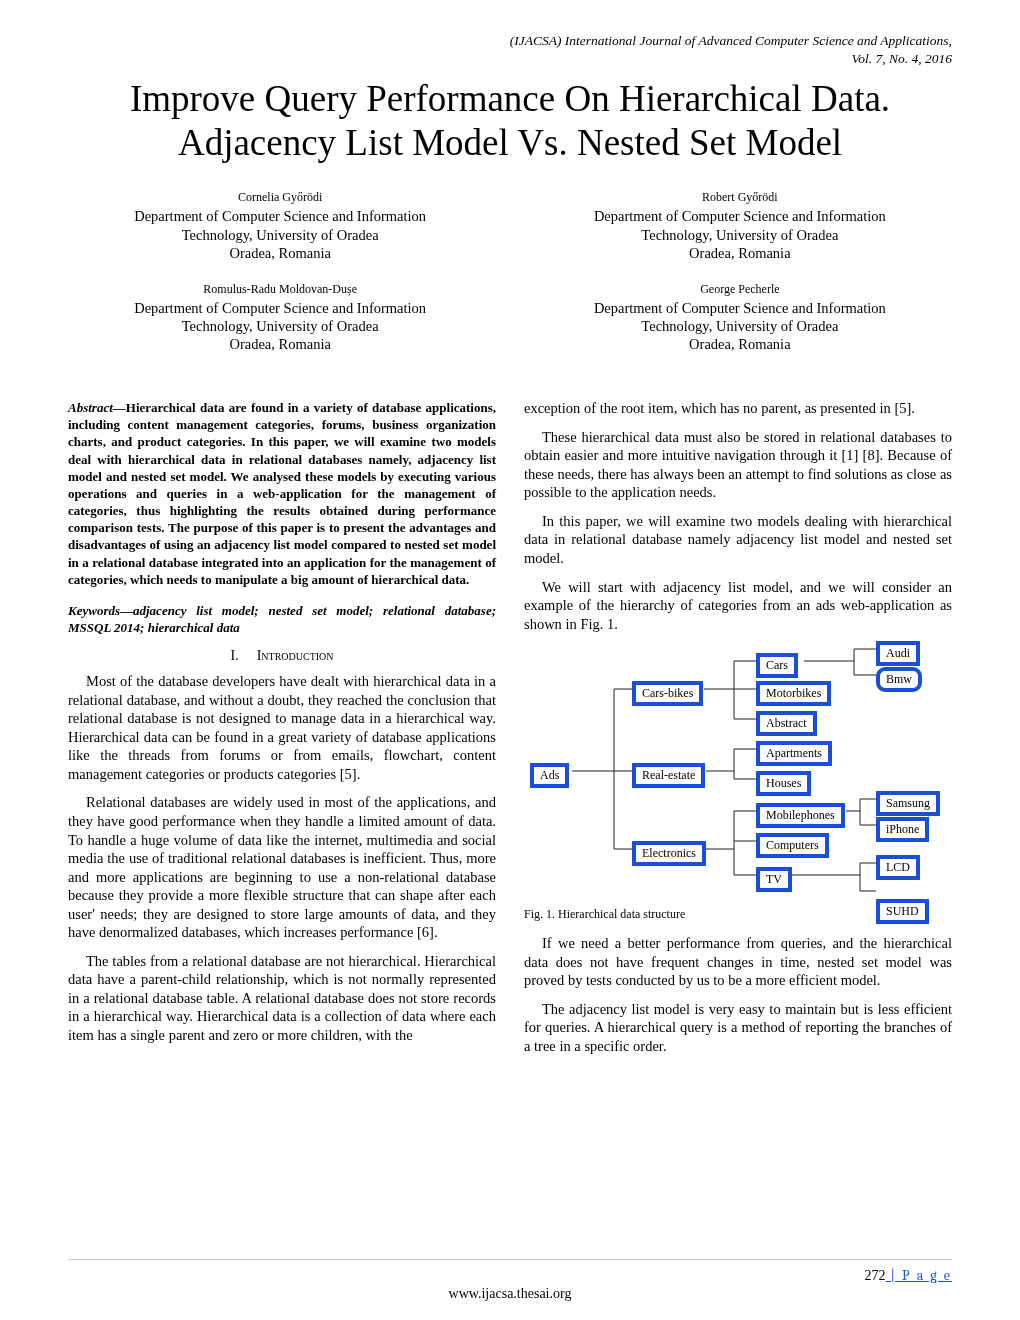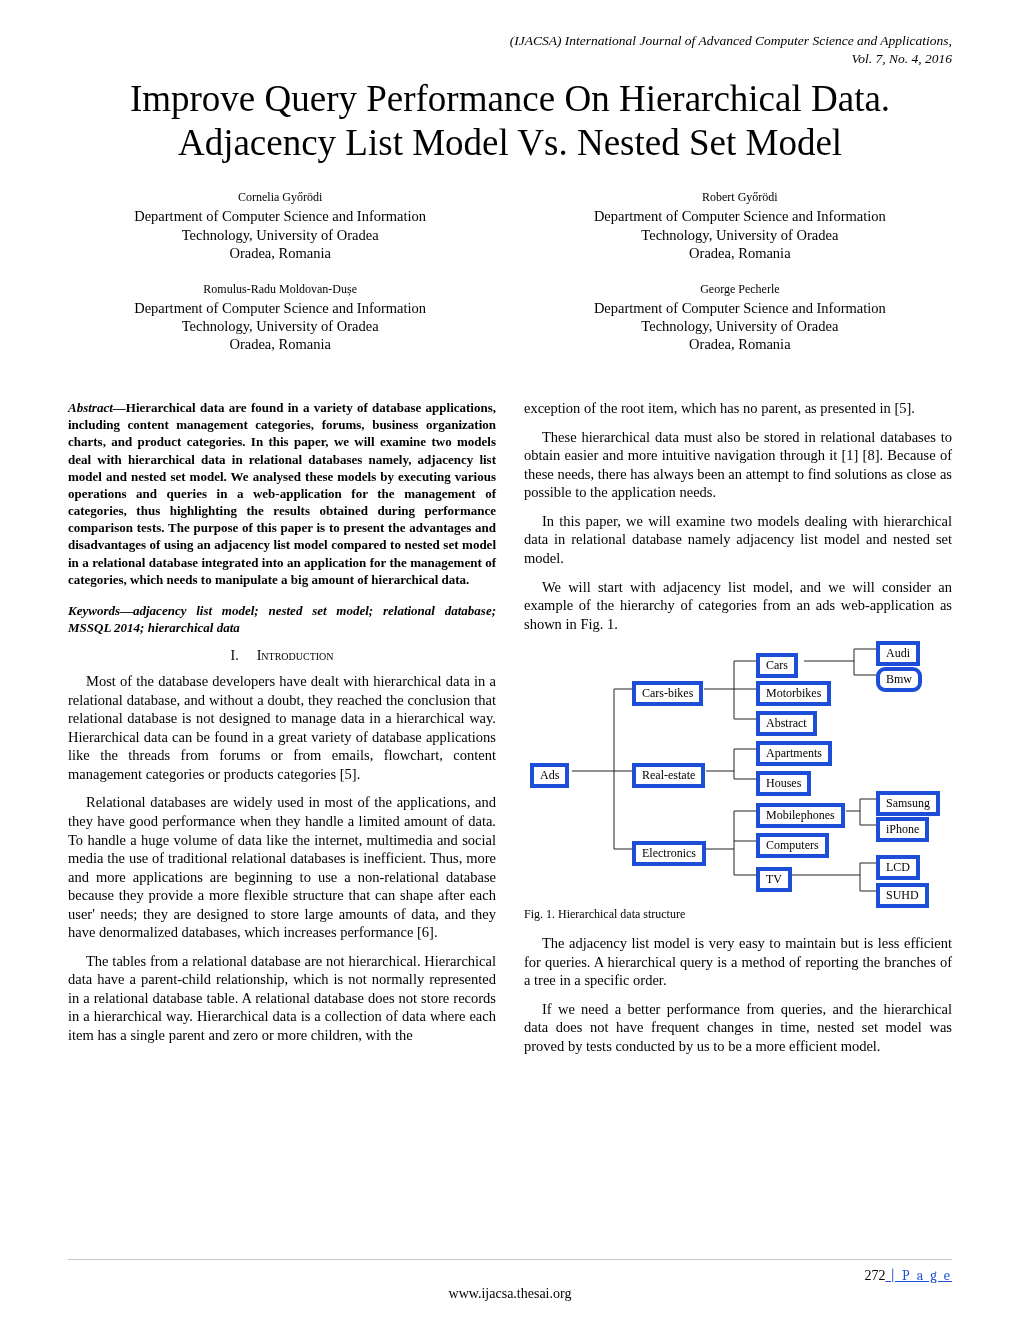--- a/index.html
+++ b/index.html
@@ -254,27 +254,27 @@
       <div class="node" style="left:232px; top:128px;">Houses</div>
       <div class="node" style="left:232px; top:160px;">Mobilephones</div>
       <div class="node" style="left:232px; top:190px;">Computers</div>
       <div class="node" style="left:232px; top:224px;">TV</div>
 
       <div class="node" style="left:352px; top:-2px;">Audi</div>
       <div class="node" style="left:352px; top:24px;border-radius:9px;">Bmw</div>
       <div class="node" style="left:352px; top:148px;">Samsung</div>
       <div class="node" style="left:352px; top:174px;">iPhone</div>
       <div class="node" style="left:352px; top:212px;">LCD</div>
-      <div class="node" style="left:352px; top:240px;">SUHD</div>
+      <div class="node" style="left:352px; top:256px;">SUHD</div>
     </div>
 
     <div class="fig-caption">Fig. 1.    Hierarchical data structure</div>
 
+    <p class="body">If we need a better performance from queries, and the hierarchical data does not have frequent changes in time, nested set model was proved by tests conducted by us to be a more efficient model.</p>
     <p class="body">The adjacency list model is very easy to maintain but is less efficient for queries. A hierarchical query is a method of reporting the branches of a tree in a specific order.</p>
-    <p class="body">If we need a better performance from queries, and the hierarchical data does not have frequent changes in time, nested set model was proved by tests conducted by us to be a more efficient model.</p>
   </div>
 </div>
 
 <div class="footer-line"></div>
 <div class="page-num">
   <span>272</span><span class="pword"> | P a g e</span>
 </div>
 <div class="footer-url">www.ijacsa.thesai.org</div>
 
 </body></html>

